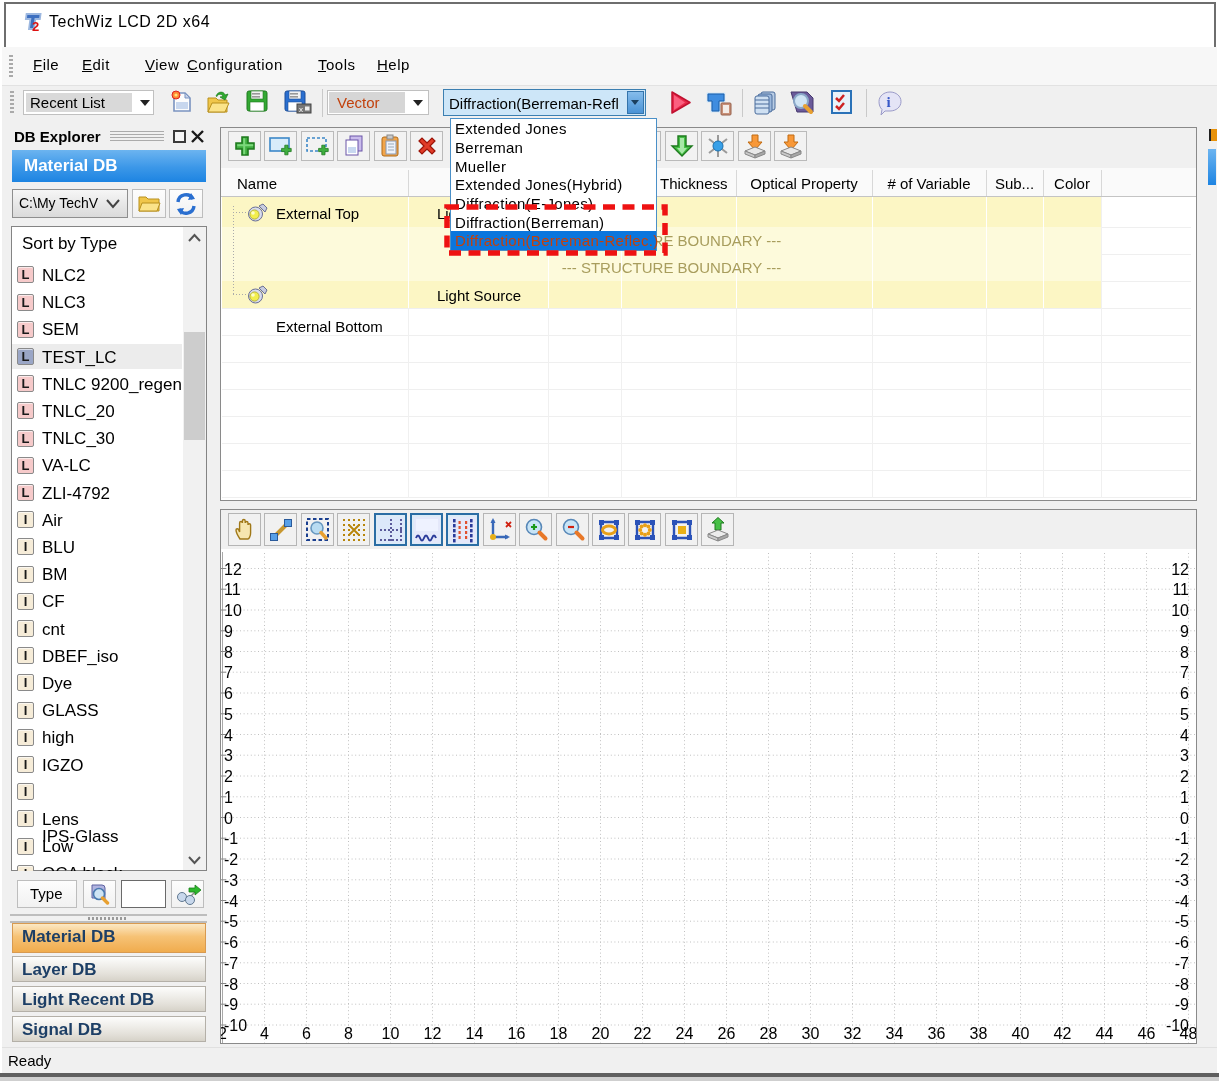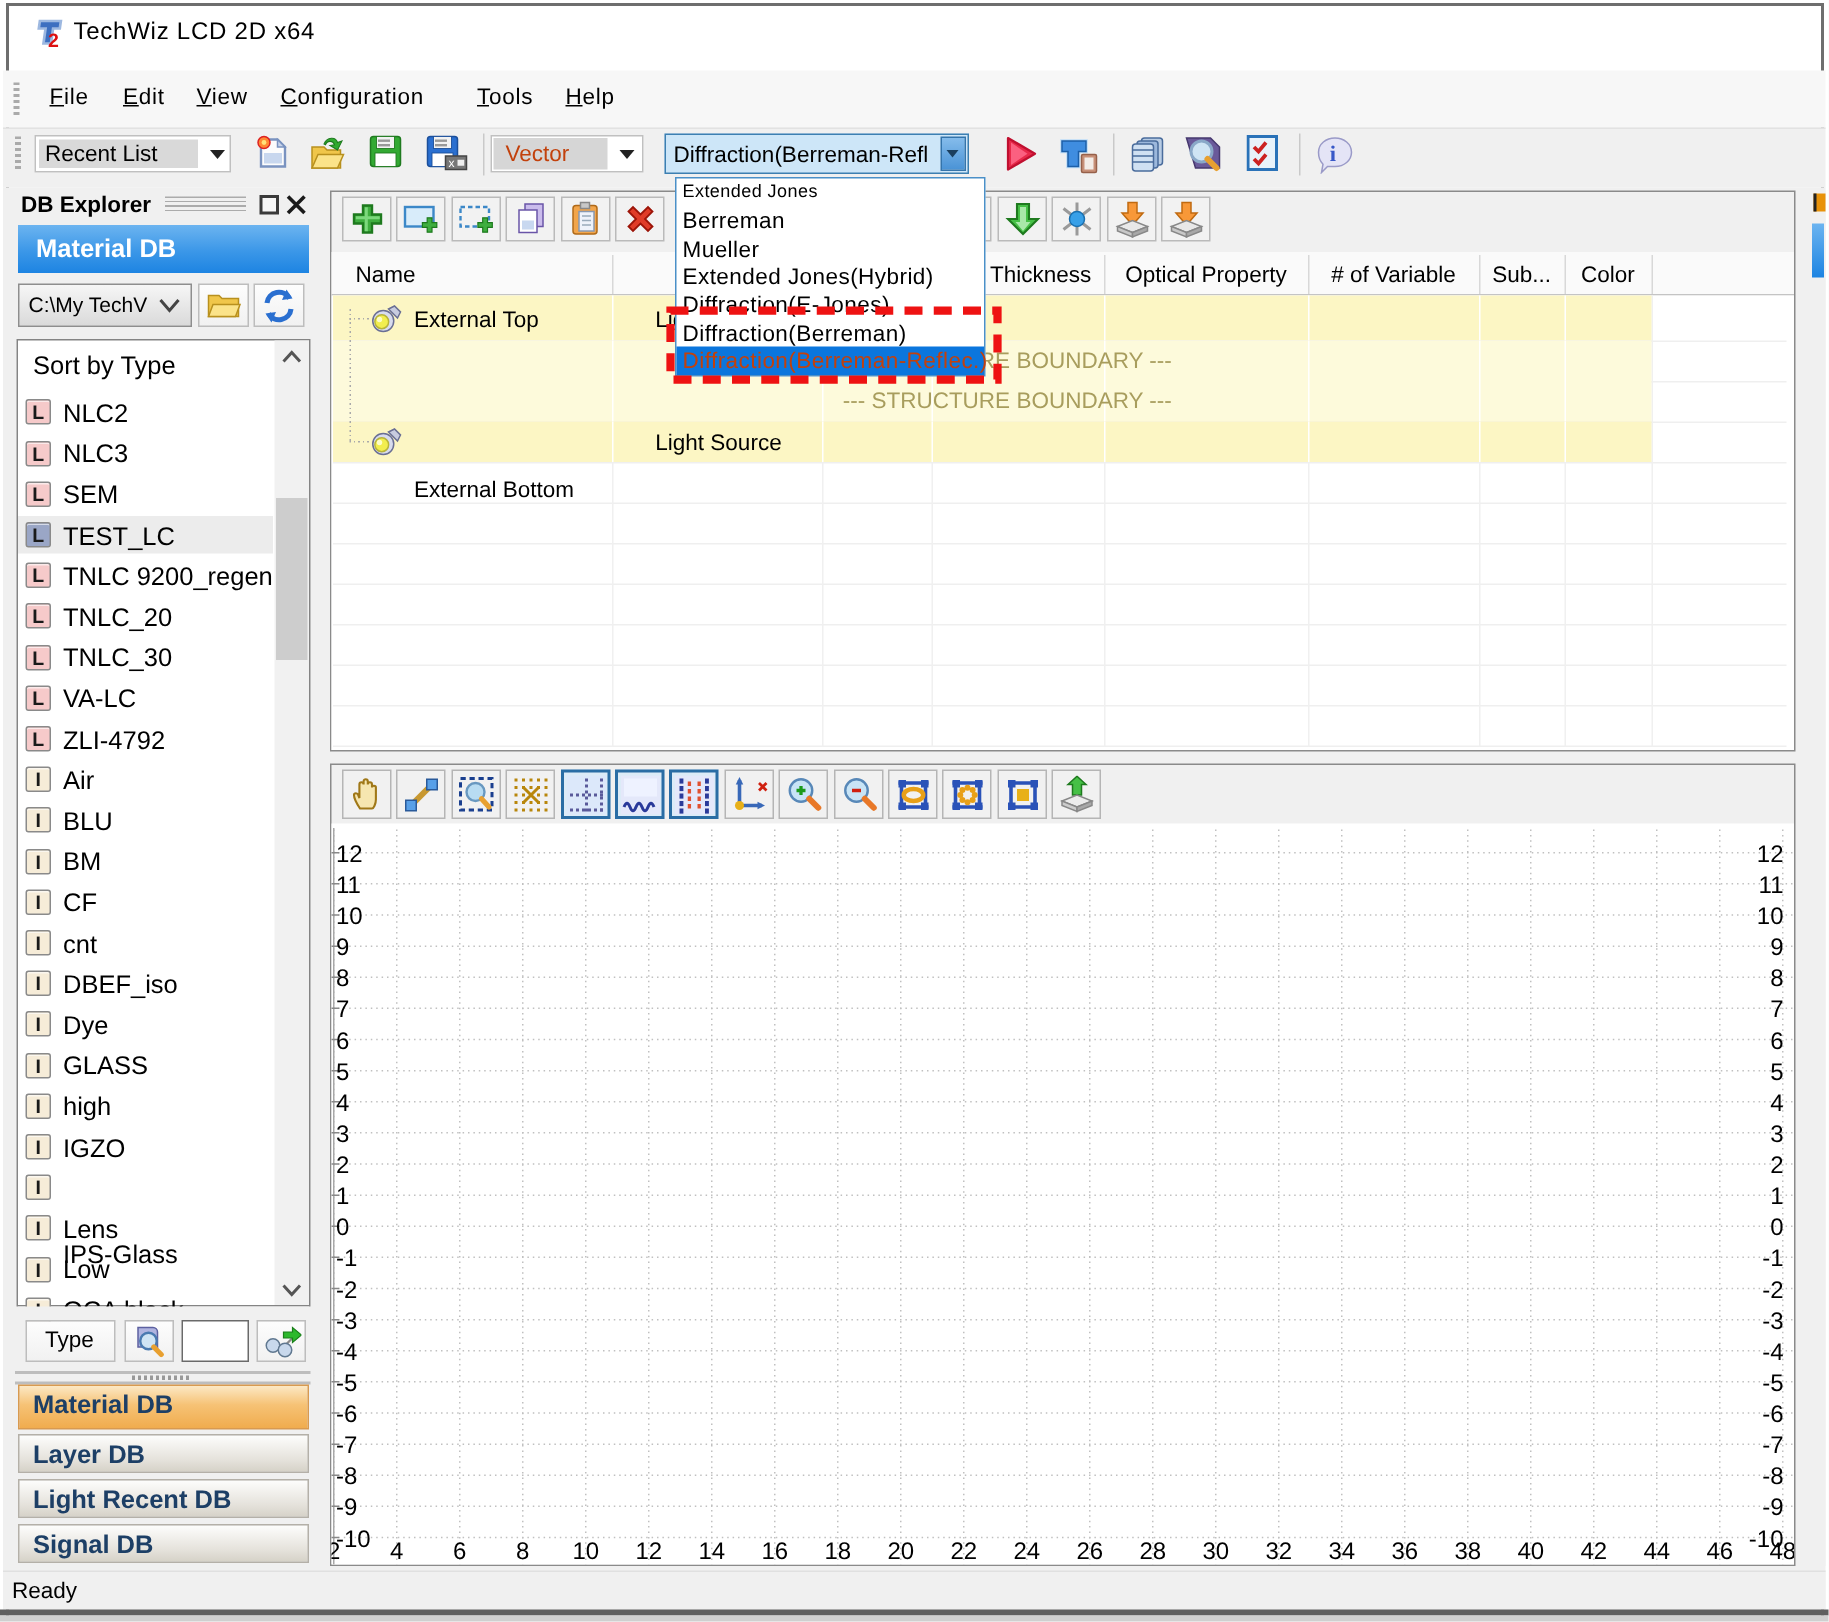--- a/index.html
+++ b/index.html
@@ -20,21 +20,21 @@
 <div class="abs" style="left:21px;top:11px;width:22px;height:21px;">
 <svg width="22" height="21">
         <path d="M3 3 h14 v5 h-4.5 v10 h-5 v-10 H3 z" fill="#3d6fc0" stroke="#9db8e0" stroke-width="1.8" transform="skewX(-8) translate(3,0)"></path>
 <text x="11" y="20" font-family="Liberation Sans" font-size="13" font-weight="bold" fill="#dd1111">2</text>
       </svg></div>
 <div class="abs" style="left:49px;top:13px;font-size:16px;letter-spacing:0.5px;">TechWiz LCD 2D x64</div>
 <div class="abs" style="left:2px;top:47px;width:1215px;height:38px;background:#f7f7f7;"></div>
 <div class="abs" style="left:9px;top:55px;width:4px;height:22px;background:repeating-linear-gradient(#aaa 0,#aaa 2px,#f7f7f7 2px,#f7f7f7 4px);"></div>
 <div class="abs" style="left:33px;top:56px;font-size:15px;letter-spacing:0.5px;"><span style="text-decoration:underline">F</span>ile</div>
 <div class="abs" style="left:82px;top:56px;font-size:15px;letter-spacing:0.5px;"><span style="text-decoration:underline">E</span>dit</div>
-<div class="abs" style="left:131px;top:56px;font-size:15px;letter-spacing:0.5px;"><span style="text-decoration:underline">V</span>iew</div>
+<div class="abs" style="left:145px;top:56px;font-size:15px;letter-spacing:0.5px;"><span style="text-decoration:underline">V</span>iew</div>
 <div class="abs" style="left:187px;top:56px;font-size:15px;letter-spacing:0.5px;"><span style="text-decoration:underline">C</span>onfiguration</div>
 <div class="abs" style="left:318px;top:56px;font-size:15px;letter-spacing:0.5px;"><span style="text-decoration:underline">T</span>ools</div>
 <div class="abs" style="left:377px;top:56px;font-size:15px;letter-spacing:0.5px;"><span style="text-decoration:underline">H</span>elp</div>
 <div class="abs" style="left:2px;top:85px;width:1215px;height:40px;background:#f0f0f0;border-top:1px solid #e2e2e2;"></div>
 <div class="abs" style="left:10px;top:91px;width:4px;height:22px;background:repeating-linear-gradient(#aaa 0,#aaa 2px,#f0f0f0 2px,#f0f0f0 4px);"></div>
 <div class="abs" style="left:23px;top:90px;width:131px;height:25px;background:#fff;border:1px solid #c0c0c0;"></div>
 <div class="abs" style="left:26px;top:93px;width:106px;height:19px;background:#d9d9d9;"></div>
 <div class="abs" style="left:30px;top:94px;font-size:15px;">Recent List</div>
 <div class="abs" style="left:140px;top:100px;width:0;height:0;border:5px solid transparent;border-top:6px solid #222;"></div>
 <svg class="abs" style="left:171px;top:90px" width="22" height="24">
@@ -716,21 +716,21 @@
       <text x="1188.5" y="1039" font-size="16" text-anchor="middle" fill="#000">48</text>
     </svg>
 <div class="abs" style="left:1198px;top:127px;width:19px;height:917px;background:#f0f0f0;"></div>
 <div class="abs" style="left:1209px;top:129px;width:8px;height:12px;background:#e8920a;border-left:2px solid #222;"></div>
 <div class="abs" style="left:1208px;top:149px;width:8px;height:36px;background:linear-gradient(#6cb4f0,#1d84e2);"></div>
 <div class="abs" style="left:2px;top:1047px;width:1215px;height:26px;background:#f0f0f0;border-top:1px solid #e0e0e0;"></div>
 <div class="abs" style="left:8px;top:1052px;font-size:15px;">Ready</div>
 <div class="abs" style="left:0px;top:1073px;width:1219px;height:4px;background:#5f5f5f;"></div>
 <div class="abs" style="left:0px;top:1077px;width:1219px;height:4px;background:#cfcfcf;"></div>
 <div class="abs" style="left:450px;top:118px;width:207px;height:133px;background:#fff;border:1px solid #4a90c8;z-index:50;"></div>
-<div class="abs" style="left:455px;top:120px;font-size:12px;z-index:52;white-space:nowrap;letter-spacing:0.3px;text-align:center;">Extended Jones</div>
+<div class="abs" style="left:455px;top:120px;font-size:15px;z-index:52;white-space:nowrap;letter-spacing:0.3px;text-align:center;">Extended Jones</div>
 <div class="abs" style="left:455px;top:139px;font-size:15px;z-index:52;white-space:nowrap;letter-spacing:0.3px;">Berreman</div>
 <div class="abs" style="left:455px;top:158px;font-size:15px;z-index:52;white-space:nowrap;letter-spacing:0.3px;">Mueller</div>
 <div class="abs" style="left:455px;top:176px;font-size:15px;z-index:52;white-space:nowrap;letter-spacing:0.3px;">Extended Jones(Hybrid)</div>
 <div class="abs" style="left:455px;top:195px;font-size:15px;z-index:52;white-space:nowrap;letter-spacing:0.3px;">Diffraction(E-Jones)</div>
 <div class="abs" style="left:455px;top:214px;font-size:15px;z-index:52;white-space:nowrap;letter-spacing:0.3px;">Diffraction(Berreman)</div>
 <div class="abs" style="left:451px;top:231px;width:205px;height:19px;background:#0b76dd;z-index:51;"></div>
 <div class="abs" style="left:455px;top:232px;font-size:15px;color:#c2410c;z-index:52;white-space:nowrap;letter-spacing:0.3px;">Diffraction(Berreman-Reflec.)</div>
 <svg class="abs" style="left:441px;top:201px;z-index:60;" width="230" height="58">
       <rect x="6" y="6" width="218" height="46" fill="none" stroke="#ee1212" stroke-width="5.5" stroke-dasharray="12 7.5"></rect>
     </svg>

